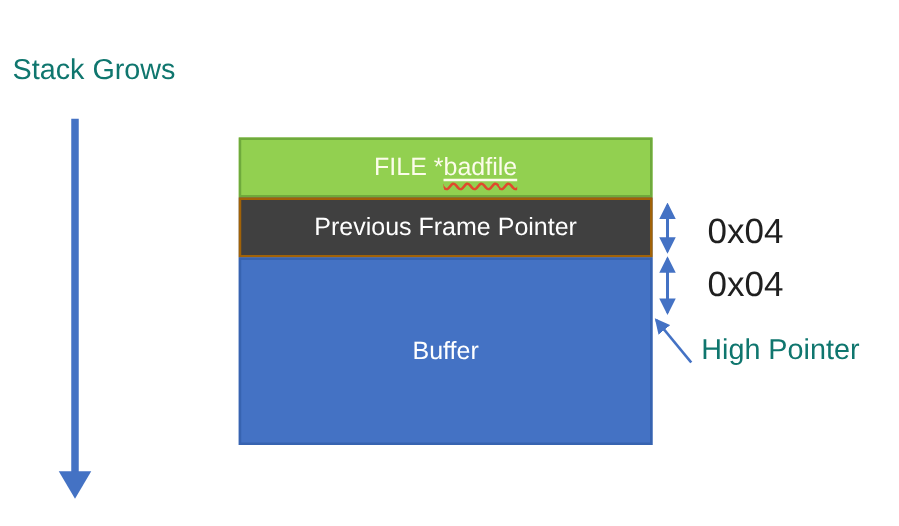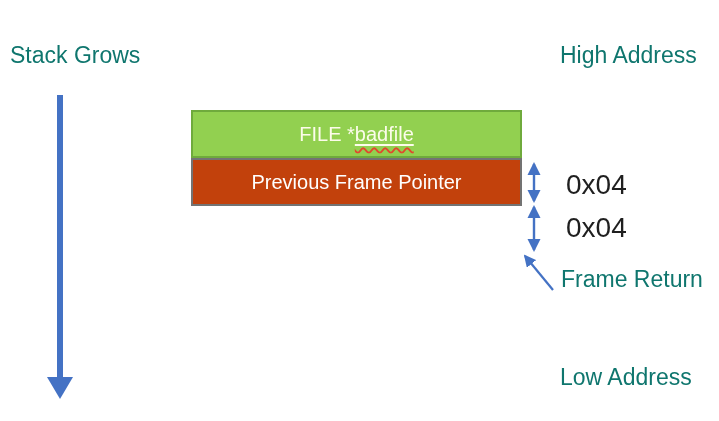--- a/index.html
+++ b/index.html
@@ -54,22 +54,22 @@
     border: 2px solid #6faa3c;
     color: #fcfcea;
   }
   .box-return {
     height: 48px;
     background: #10A64F;
     border: 2px solid #0c8440;
   }
   .box-prev {
     height: 48px;
-    background: #c2410c;
-    border: 2px solid #737373;
+    background: #404040;
+    border: 2px solid #a16207;
   }
   .box-buffer {
     height: 150px;
     background: #4472C4;
     border: 2px solid #3763b0;
   }
   .badfile-outer {
     text-decoration: underline wavy #E0492D;
     text-decoration-thickness: 2px;
     text-underline-offset: 6px;
@@ -85,33 +85,34 @@
     width: 719px; height: 421px;
     pointer-events: none;
   }
 </style>
 </head>
 <body>
 
 <div class="canvas">
 
   <div class="outer-label" id="stack-grows-label">Stack Grows</div>
-  <div class="outer-label" id="high-address-label">High Address</div>
-  <div class="outer-label" id="low-address-label">Low Address</div>
-  <div class="outer-label" id="frame-pointer-label">Frame Return</div>
+  <div class="outer-label" id="frame-pointer-label">High Pointer</div>
 
   <div class="size-label" id="size-label-return">0x04</div>
   <div class="size-label" id="size-label-prev">0x04</div>
 
   <div class="stack">
     <div class="box box-badfile">
       <span><span>FILE *</span><span class="badfile-outer"><span class="badfile-inner">badfile</span></span></span>
     </div>
     <div class="box box-prev">
       <span>Previous Frame Pointer</span>
+    </div>
+    <div class="box box-buffer">
+      <span>Buffer</span>
     </div>
   </div>
 
   <svg class="arrow-overlay" width="719" height="421" viewBox="0 0 719 421" xmlns="http://www.w3.org/2000/svg">
     <defs>
       <marker id="ah" viewBox="0 0 10 10" refX="8.5" refY="5" markerWidth="5.5" markerHeight="5.5" orient="auto-start-reverse">
         <path d="M0,0 L10,5 L0,10 z" fill="#4472C4"></path>
       </marker>
     </defs>
 

